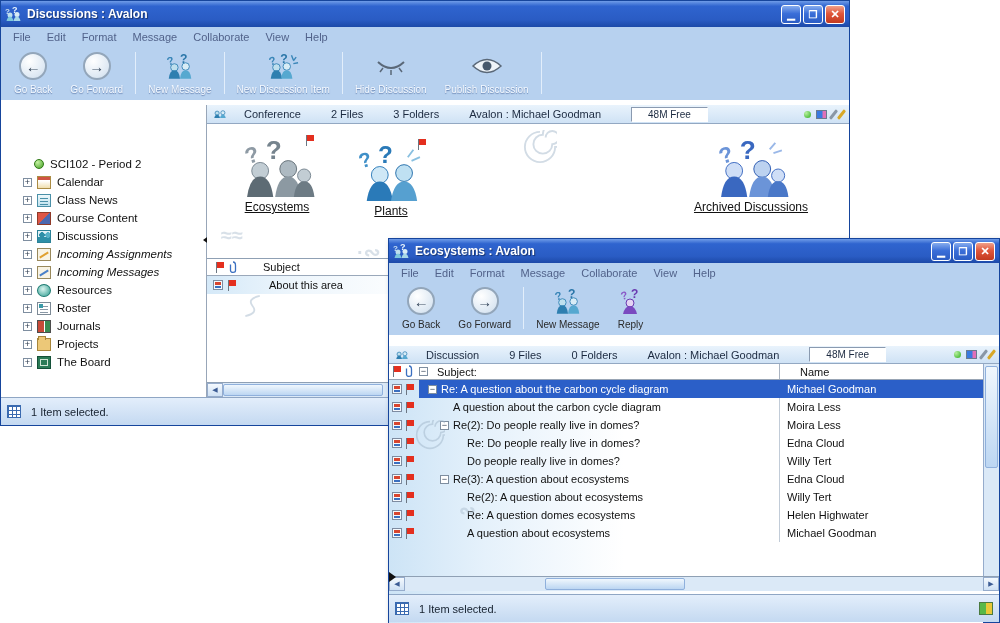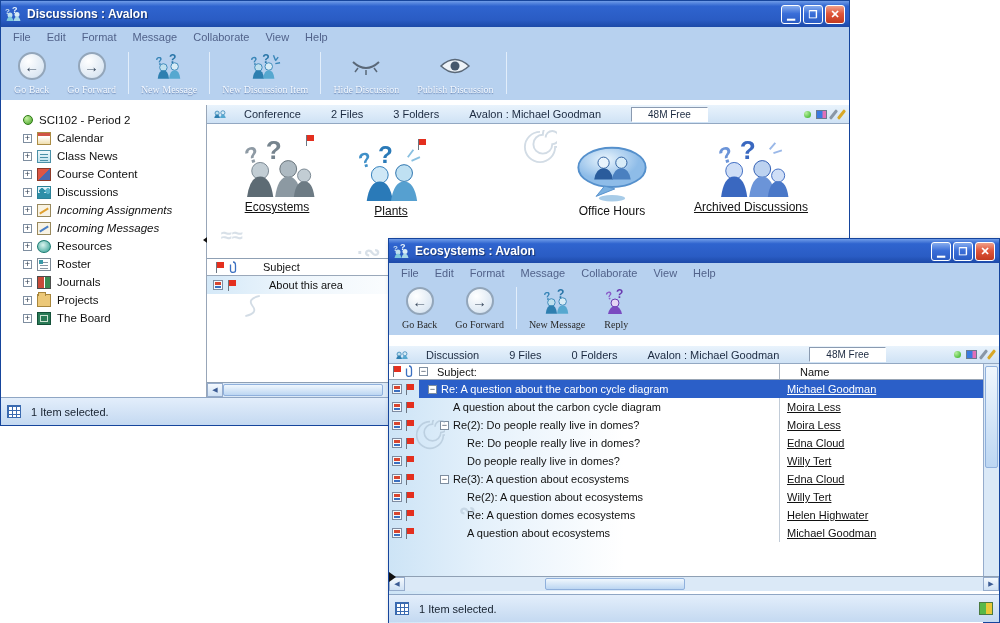--- a/index.html
+++ b/index.html
@@ -18,21 +18,21 @@
   .winbtn.close { background:linear-gradient(180deg,#f0a08a,#e0563a 45%,#c23a20); font-size:11px; }
 
   .menubar { height:20px; background:#b7d1ef; display:flex; align-items:center;
     padding:0 4px; color:#51628a; }
   .menubar span { padding:0 8px; }
 
   .toolbar { background:#b7d1ef; display:flex; align-items:stretch; padding:2px 4px 3px; }
   .tbtn { display:flex; flex-direction:column; align-items:center; justify-content:flex-end;
     padding:2px 9px; }
   .tbtn .ic { height:30px; display:flex; align-items:center; justify-content:center; }
-  .tbtn .lbl { font-size:10px; margin-top:3px; white-space:nowrap;font-family:Liberation Serif, serif; }
+  .tbtn .lbl { font-size:10px; margin-top:3px; white-space:nowrap; }
   .win1 .tbtn .lbl { color:#f4f9ff; text-shadow:0 1px 1px rgba(40,70,130,.55); }
   .win2 .tbtn .lbl { color:#2a2a2a; }
   .tsep { width:1px; margin:3px 3px; background:#8fb0d8; border-right:1px solid #e2eefb; }
 
   .navcirc { width:28px; height:28px; border-radius:50%;
     background:radial-gradient(circle at 35% 30%, #ffffff, #dde8f3 70%, #c8d6e4);
     border:2px solid #93a6ba; color:#3c4c60; font-size:15px; font-weight:bold;
     display:flex; align-items:center; justify-content:center; }
 
   .infobar { height:19px; display:flex; align-items:center; gap:12px; padding:0 6px;
@@ -68,21 +68,21 @@
   
   .win1 { left:0; top:0; width:850px; height:426px; box-shadow:none; }
   .w1body { position:absolute; left:0; top:104px; right:0; bottom:28px; background:#fff; }
   .tree { position:absolute; left:0; top:0; width:205px; bottom:0; padding-top:6px; overflow:hidden; }
   .vdivider { position:absolute; left:205px; top:0; bottom:0; width:1px; background:#98a6b8; }
   .splitarrow { position:absolute; left:197px; top:130px; width:0; height:0;
     border:5px solid transparent; border-right:7px solid #111; }
   .trow2 { height:18px; display:flex; align-items:center; padding-left:22px; white-space:nowrap; }
   .trow2 .tlabel { font-size:11.5px; }
   .trow2 .plusbox { margin-right:5px; }
-  .trow2.root { padding-left:22px; }
+  .trow2.root { padding-left:33px;margin-top:44px; }
   .rootdot { width:10px; height:10px; border-radius:50%; margin-right:6px; flex:none;
     background:radial-gradient(circle at 32% 28%, #c6f2a2, #47a227); border:1px solid #2e7a14; }
   .it { font-style:italic; }
 
   .ti { width:14px; height:13px; display:inline-block; margin-right:6px; position:relative; flex:none; }
   .ti.cal { background:linear-gradient(#fff 35%,#f0dfae); border:1px solid #ab8c44; }
   .ti.cal::before { content:""; position:absolute; left:0; top:0; right:0; height:3px; background:#d05444; }
   .ti.news { background:linear-gradient(#eef8fb,#bfe2ee); border:1px solid #4a90a8; }
   .ti.news::before { content:""; position:absolute; left:2px; top:3px; right:2px; height:1px;
     background:#4a90a8; box-shadow:0 3px 0 #4a90a8, 0 6px 0 #4a90a8; }
@@ -154,21 +154,21 @@
   .thead .hicons { width:30px; display:flex; gap:3px; padding-left:3px; align-items:center; }
   .thead .hsubj { width:360px; display:flex; align-items:center; gap:5px; }
   .thead .hname { flex:1; border-left:1px solid #aab4c2; padding-left:20px; height:100%; display:flex; align-items:center;text-align:right; }
   .rowsarea { position:absolute; left:0; top:34px; right:16px; height:270px; overflow:hidden;
     background:linear-gradient(90deg,#cde4f6 0,#e5f1fb 95px,#fff 235px); }
   .trow { height:18px; display:flex; align-items:center; }
   .trow .ticons { width:30px; display:flex; gap:3px; padding-left:3px; align-items:center; flex:none; }
   .trow .subjcell { width:360px; height:100%; display:flex; align-items:center;
     white-space:nowrap; overflow:hidden; }
   .trow .namecell { flex:1; height:100%; display:flex; align-items:center; padding-left:7px;
-    border-left:1px solid #c2ccd8;text-decoration:underline; }
+    border-left:1px solid #c2ccd8; }
   .trow.sel .subjcell, .trow.sel .namecell { background:#2b5fc8; color:#fff; border-left-color:#2b5fc8; }
   .p-a { padding-left:9px; } .p-b { padding-left:21px; } .p-c { padding-left:34px; } .p-d { padding-left:48px; }
   .vscroll { position:absolute; right:0; top:18px; width:16px; height:212px;
     background:#dbe9f7; border-left:1px solid #96accc; }
   .vscroll .sb-thumb { left:1px; right:1px; top:2px; height:102px; bottom:auto; }
   .w2hscroll { position:absolute; left:0; right:0; top:230px; }
   .leftarrow { position:absolute; left:0; top:226px; width:0; height:0;
     border:5px solid transparent; border-left:7px solid #111; }
 </style>
 </head>
@@ -381,40 +381,20 @@
                 <path d="M60 12 l6 -8 M64 16 l9 -4" stroke="#8ac0e0" stroke-width="2" fill="none"></path>
                 <circle cx="30" cy="31" r="9" fill="#cfe8f6" stroke="#2a7ab8"></circle>
                 <path d="M16 59 q3 -21 14 -21 q11 0 14 21 z" fill="#2a7ab8"></path>
                 <circle cx="56" cy="29" r="9" fill="#bfe0f2" stroke="#1f6aa8"></circle>
                 <path d="M42 59 q3 -21 14 -21 q11 0 14 21 z" fill="#56a0d0"></path>
               </svg>
             </div>
           <div class="dlbl u">Plants</div>
         </div>
 
-        <div class="dicon" style="left:340px;top:18px;width:130px">
-          <div class="art">
-              <svg width="100" height="58" viewBox="0 0 100 62">
-                <defs>
-                  <radialGradient id="ohg" cx="40%" cy="30%">
-                    <stop offset="0%" stop-color="#eaf5fd"></stop>
-                    <stop offset="100%" stop-color="#8ebce8"></stop>
-                  </radialGradient>
-                </defs>
-                <ellipse cx="50" cy="25" rx="36" ry="21" fill="url(#ohg)" stroke="#5590cc" stroke-width="2"></ellipse>
-                <circle cx="41" cy="20" r="6" fill="#eaf4fc" stroke="#2a5c9c"></circle>
-                <path d="M31 38 q2 -12 10 -12 q8 0 10 12 z" fill="#2a5c9c"></path>
-                <circle cx="60" cy="20" r="6" fill="#d8ecf8" stroke="#2a5c9c"></circle>
-                <path d="M50 38 q2 -12 10 -12 q8 0 10 12 z" fill="#4a80c0"></path>
-                <path d="M42 45 l-9 11 l20 -8 z" fill="#7ab0e0" stroke="#5590cc"></path>
-                <ellipse cx="50" cy="58" rx="14" ry="3.5" fill="#a8cce8"></ellipse>
-              </svg>
-            </div>
-          <div class="dlbl">Office Hours</div>
-        </div>
 
         <div class="dicon" style="left:464px;top:14px;width:160px">
           <div class="art">
               <svg width="92" height="58" viewBox="0 0 92 62">
                 <text x="12" y="24" font-size="24" font-weight="bold" fill="#6b94d8" transform="rotate(-18 20 16)">?</text>
                 <text x="34" y="20" font-size="28" font-weight="bold" fill="#3a68c0">?</text>
                 <path d="M66 10 l6 -7 M70 14 l9 -3" stroke="#9ab8e8" stroke-width="2" fill="none"></path>
                 <circle cx="28" cy="33" r="9" fill="#cfdef6" stroke="#3a68c0"></circle>
                 <path d="M14 61 q3 -22 14 -22 q11 0 14 22 z" fill="#3a68c0"></path>
                 <circle cx="58" cy="31" r="9" fill="#bcd2f0" stroke="#2a58b0"></circle>

